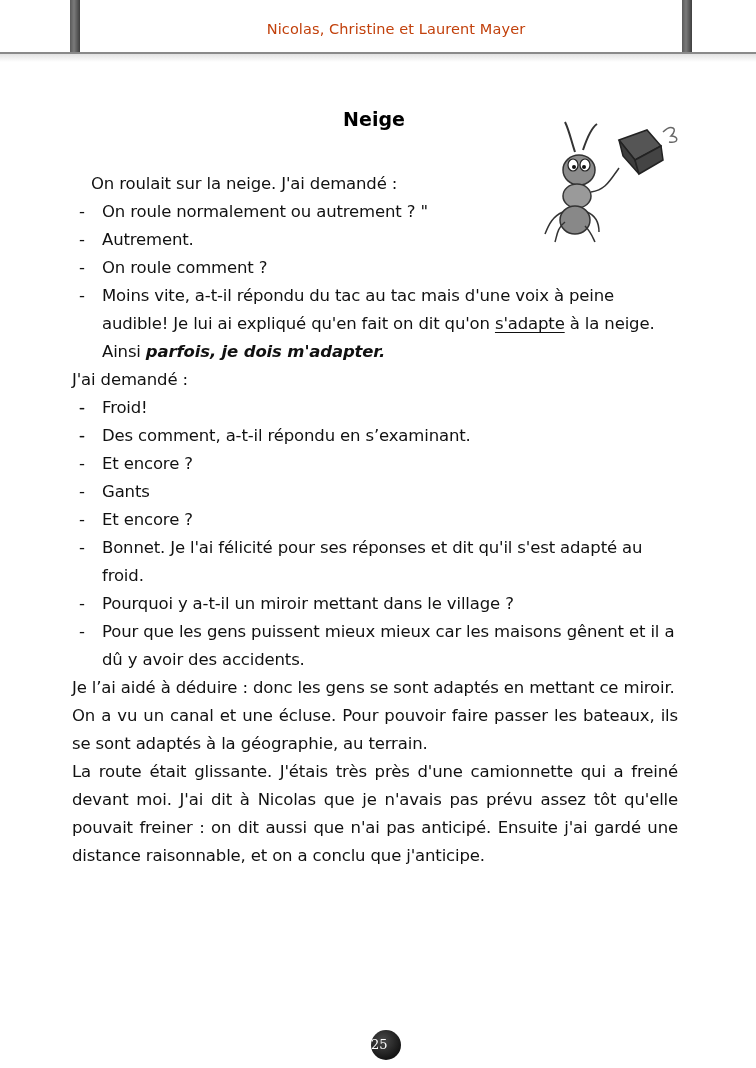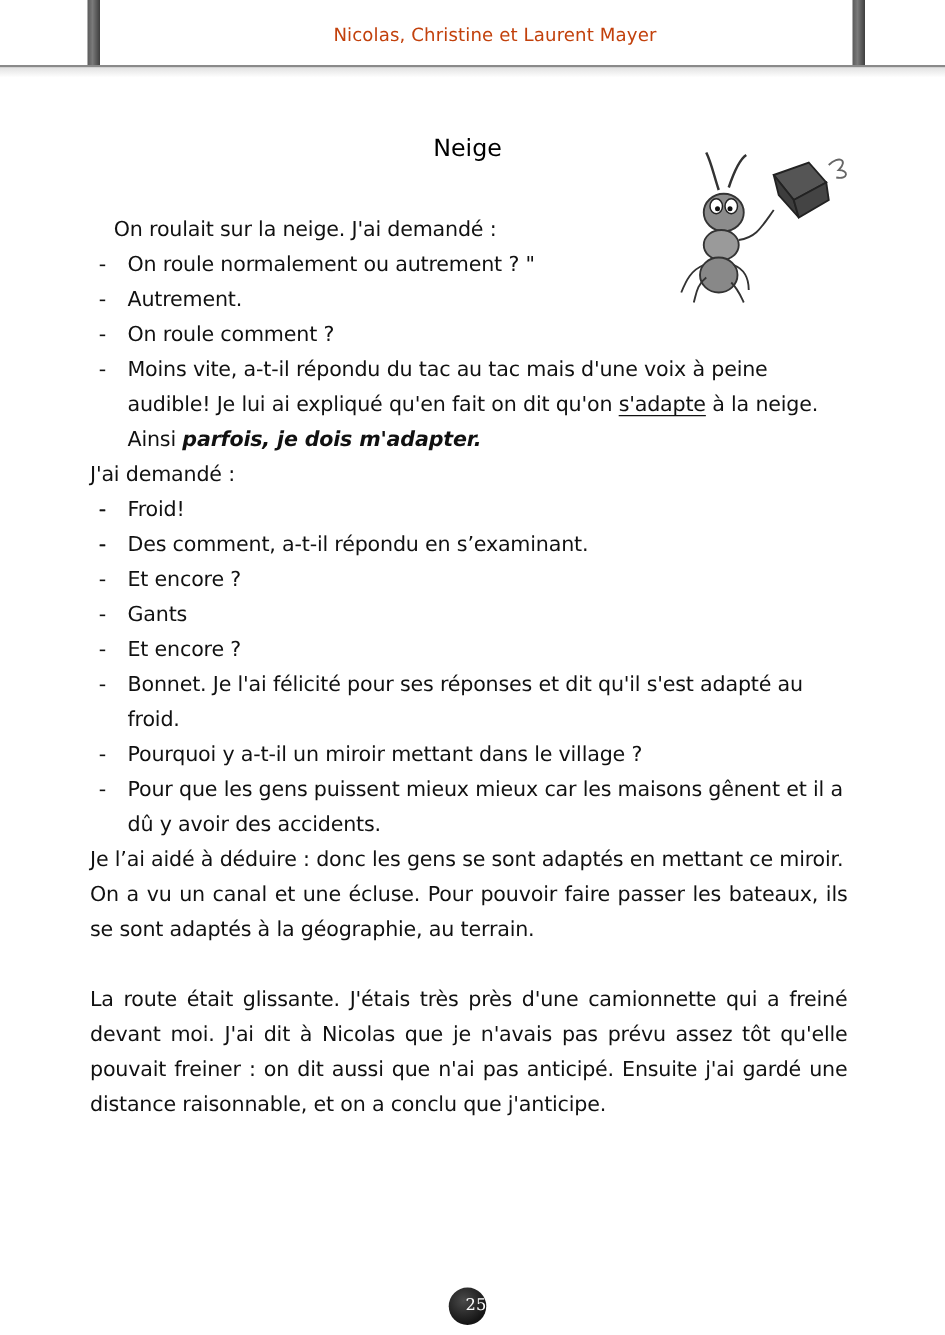--- a/index.html
+++ b/index.html
@@ -62,21 +62,21 @@
       top: 112px;
       width: 150px;
       height: 132px;
     }
     
     .title {
       position: absolute;
       left: 0; top: 108px;
       width: 748px;
       text-align: center;
-      font-weight: normal;
+      font-weight: bold;
       font-size: 19px;
       color: #000;
     }
     
     .content {
       position: absolute;
       left: 72px;
       top: 170px;
       width: 606px;
       font-size: 16.5px;
@@ -90,37 +90,37 @@
       padding-left: 30px;
     }
     .item .dash {
       position: absolute;
       left: 7px;
       top: 0;
     }
     .para {
       text-align: justify;
     }
-    .para.gap { margin-top: 28px; }
+    .para.gap { }
     u { text-underline-offset: 3px; text-align: center; }
     .em-bold { font-weight: bold; font-style: italic; }
     
     .page-number {
       position: absolute;
-      left: 359px;
+      left: 371px;
       top: 1030px;
       width: 30px;
       height: 30px;
       border-radius: 50%;
       background: radial-gradient(circle at 40% 35%, #4a4a4a, #151515 70%);
       color: #ffffff;
       font-family: "DejaVu Serif", serif;
       font-size: 13px;
       line-height: 30px;
-      text-align: right;
+      text-align: left;
     }
   </style>
 </head>
 <body>
 
 <div class="header">
   <div class="header-bar left"></div>
   <div class="header-bar right"></div>
   <div class="header-title">Nicolas, Christine et Laurent Mayer</div>
   <div class="header-line"></div>

